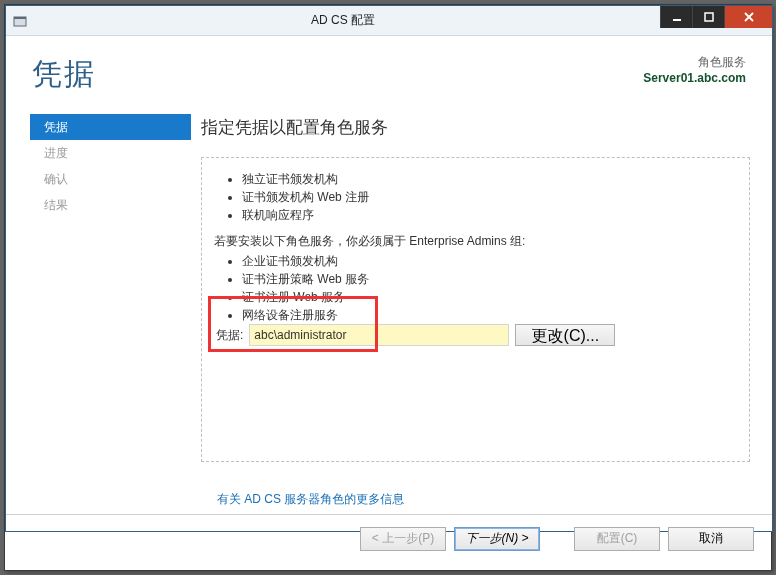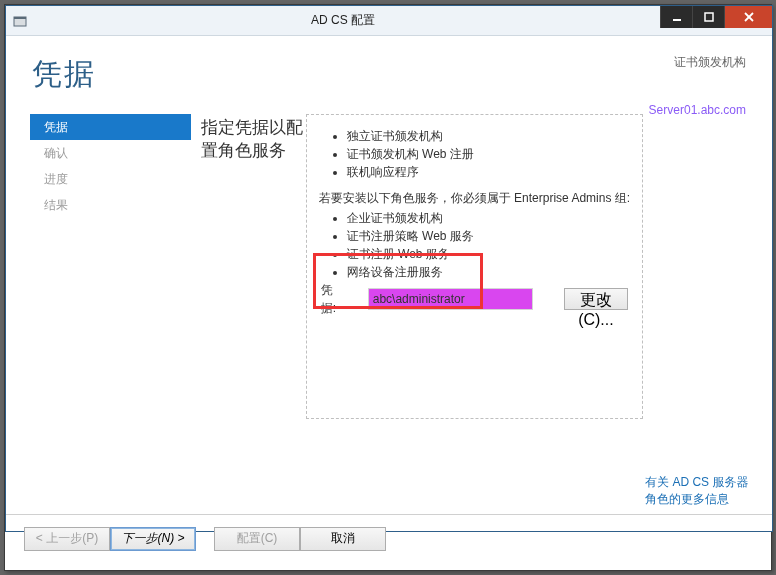--- a/index.html
+++ b/index.html
@@ -77,21 +77,21 @@
     height: 78px;
   }
   .page-title {
     font-size: 30px;
     color: #2d5f88;
     font-weight: 300;
     letter-spacing: 2px;
   }
   .target-box { text-align: right; font-size: 12px; color: #555; }
   .target-label { color: #666; }
-  .target-host { color: #8b5cf6; font-weight: normal; margin-top: 32px; }
+  .target-host { color: #14532d; font-weight: bold; }
 
   
   .body {
     display: flex;
     height: 400px;
   }
   .sidebar {
     width: 185px;
     padding: 0 0 0 24px;
   }
@@ -107,21 +107,21 @@
     background: #1979ca;
     color: #fff;
   }
   .sidebar-item.enabled { color: #333; }
 
   .content {
     flex: 1;
     padding: 0 22px 0 10px;
     position: relative;
     display: flex;
-    flex-direction: row;
+    flex-direction: column;
   }
   .content-heading {
     font-size: 17px;
     color: #333;
     margin: 2px 0 18px 0;
   }
   .dashed-box {
     border: 1px dashed #bfbfbf;
     padding: 10px 12px 12px 12px;
     font-size: 12px;
@@ -133,30 +133,29 @@
   }
   .dashed-box ul { margin: 2px 0 8px 28px; padding: 0; }
   .dashed-box li { margin: 0; }
   .cred-row {
     position: absolute;
     left: 0; right: 0;
     top: 160px;
     display: flex;
     align-items: center;
     padding: 6px 14px;
-    gap: 25px;
   }
   .cred-label { margin-right: 6px; color: #333; }
   .cred-input {
     flex: 1;
     height: 22px;
     border: 1px solid #d5d5d5;
     padding: 0 4px;
     font-size: 12px;
-    background: #d946ef;
+    background: #fef9c3;
     color: #333;
     max-width: 260px;
   }
   .change-btn {
     height: 22px;
     width: 100px;
     margin-left: 6px;
     background: linear-gradient(#f7f7f7,#e6e6e6);
     border: 1px solid #adadad;
     font-size: 16px;
@@ -170,29 +169,31 @@
     height: 56px;
     border: 3px solid #e33;
     pointer-events: none;
   }
   .more-link {
     color: #1b6fb5;
     font-size: 12px;
     margin-top: auto;
     padding: 8px 0 6px 2px;
     cursor: pointer;
+    margin-left: 14px;
   }
 
   
   .footer {
     border-top: 1px solid #d0d0d0;
     height: 48px;
     display: flex;
     align-items: center;
-    justify-content: flex-start;
+    justify-content: flex-end;
+    gap: 8px;
     padding: 16px 18px;
   }
   .footer .gap { width: 18px; }
   .btn {
     height: 24px;
     min-width: 86px;
     padding: 0 10px;
     font-size: 12px;
     background: linear-gradient(#f7f7f7,#e6e6e6);
     border: 1px solid #adadad;
@@ -238,30 +239,30 @@
               <line x1="2" y1="2" x2="10" y2="10" stroke="#fff" stroke-width="1.8"></line>
               <line x1="10" y1="2" x2="2" y2="10" stroke="#fff" stroke-width="1.8"></line>
             </svg>
       </div>
     </div>
   </div>
 
   <div class="header">
     <div class="page-title">凭据</div>
     <div class="target-box">
-      <div class="target-label">证书颁发机构</div>
+      <div class="target-label">角色服务</div>
       <div class="target-host">Server01.abc.com</div>
     </div>
   </div>
 
   <div class="body">
     <div class="sidebar">
       <div class="sidebar-item active">凭据</div>
+      <div class="sidebar-item">进度</div>
       <div class="sidebar-item">确认</div>
-      <div class="sidebar-item">进度</div>
       <div class="sidebar-item">结果</div>
     </div>
 
     <div class="content">
       <div class="content-heading">指定凭据以配置角色服务</div>
 
       <div class="dashed-box">
         <ul>
           <li>独立证书颁发机构</li>
           <li>证书颁发机构 Web 注册</li>

